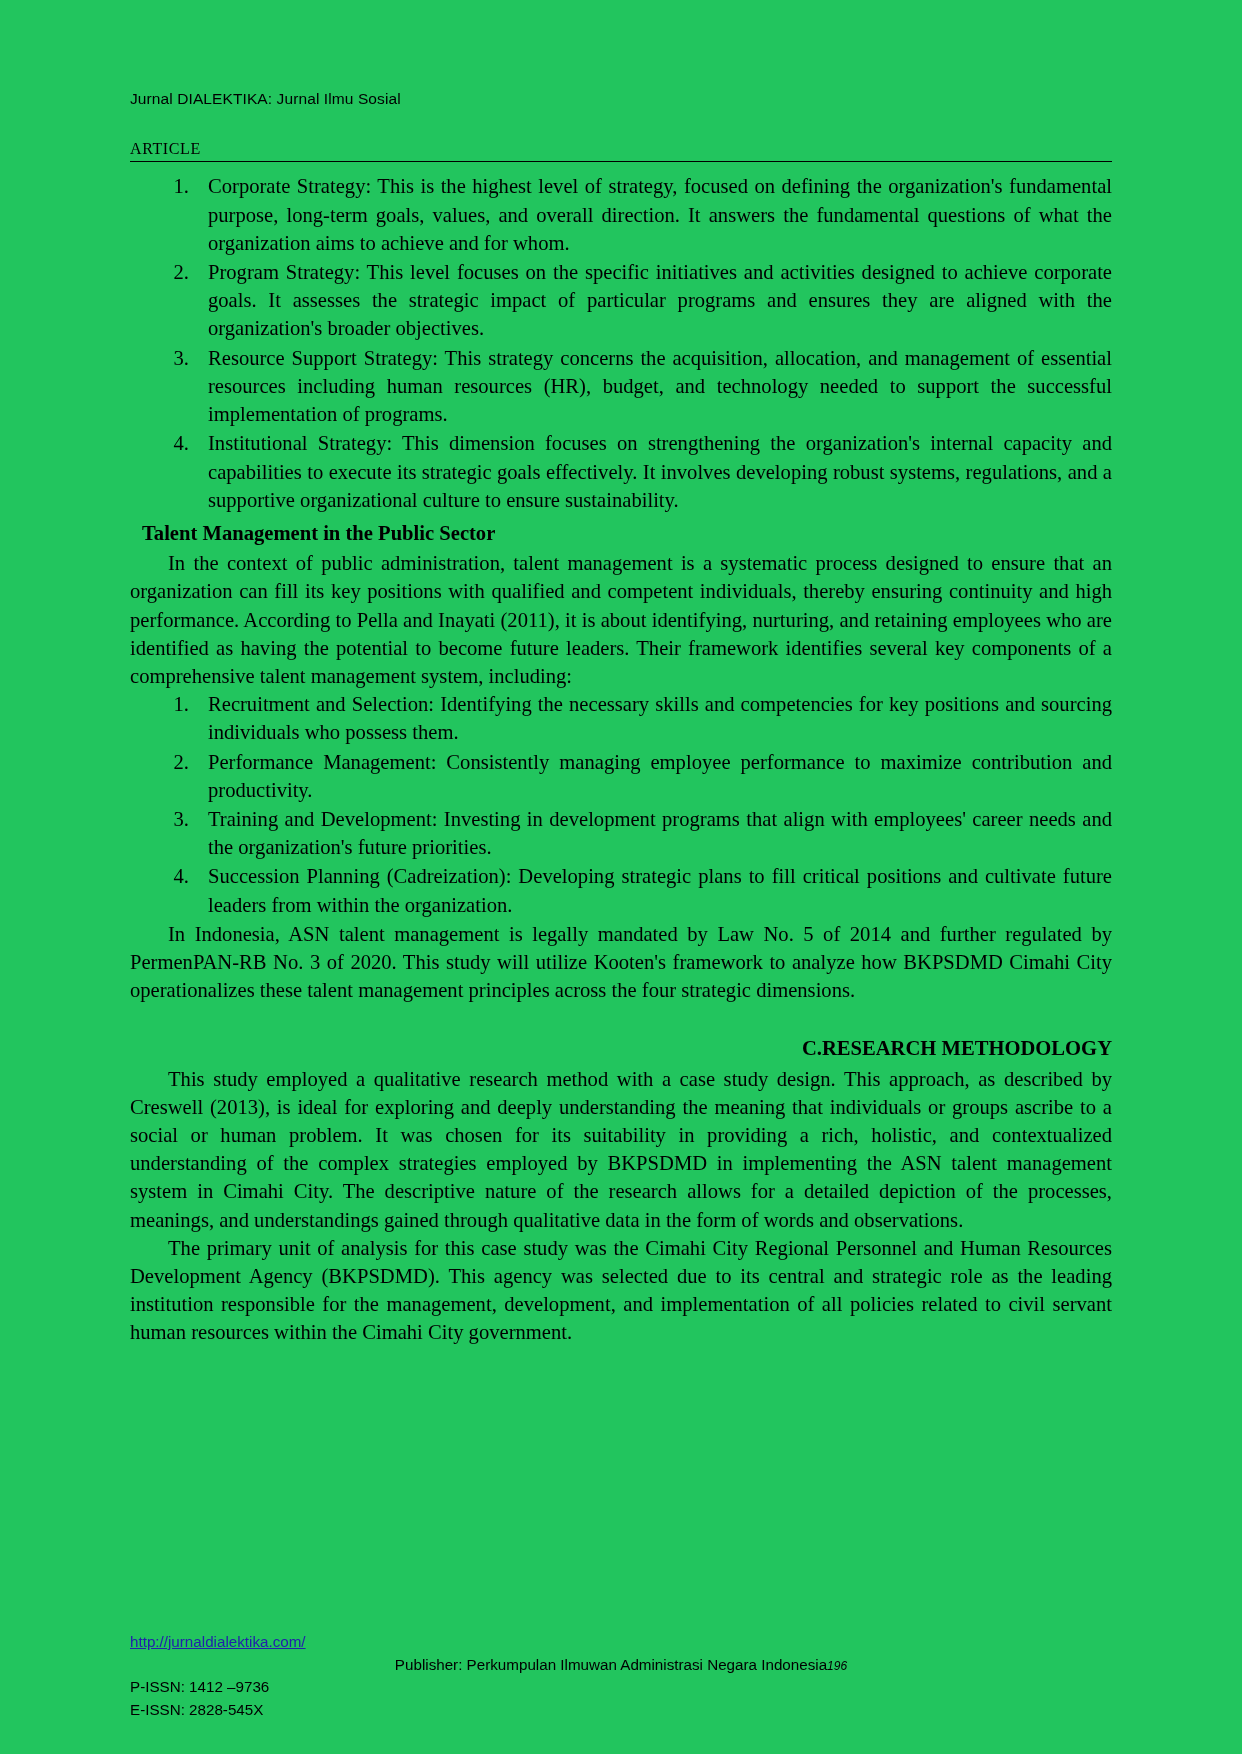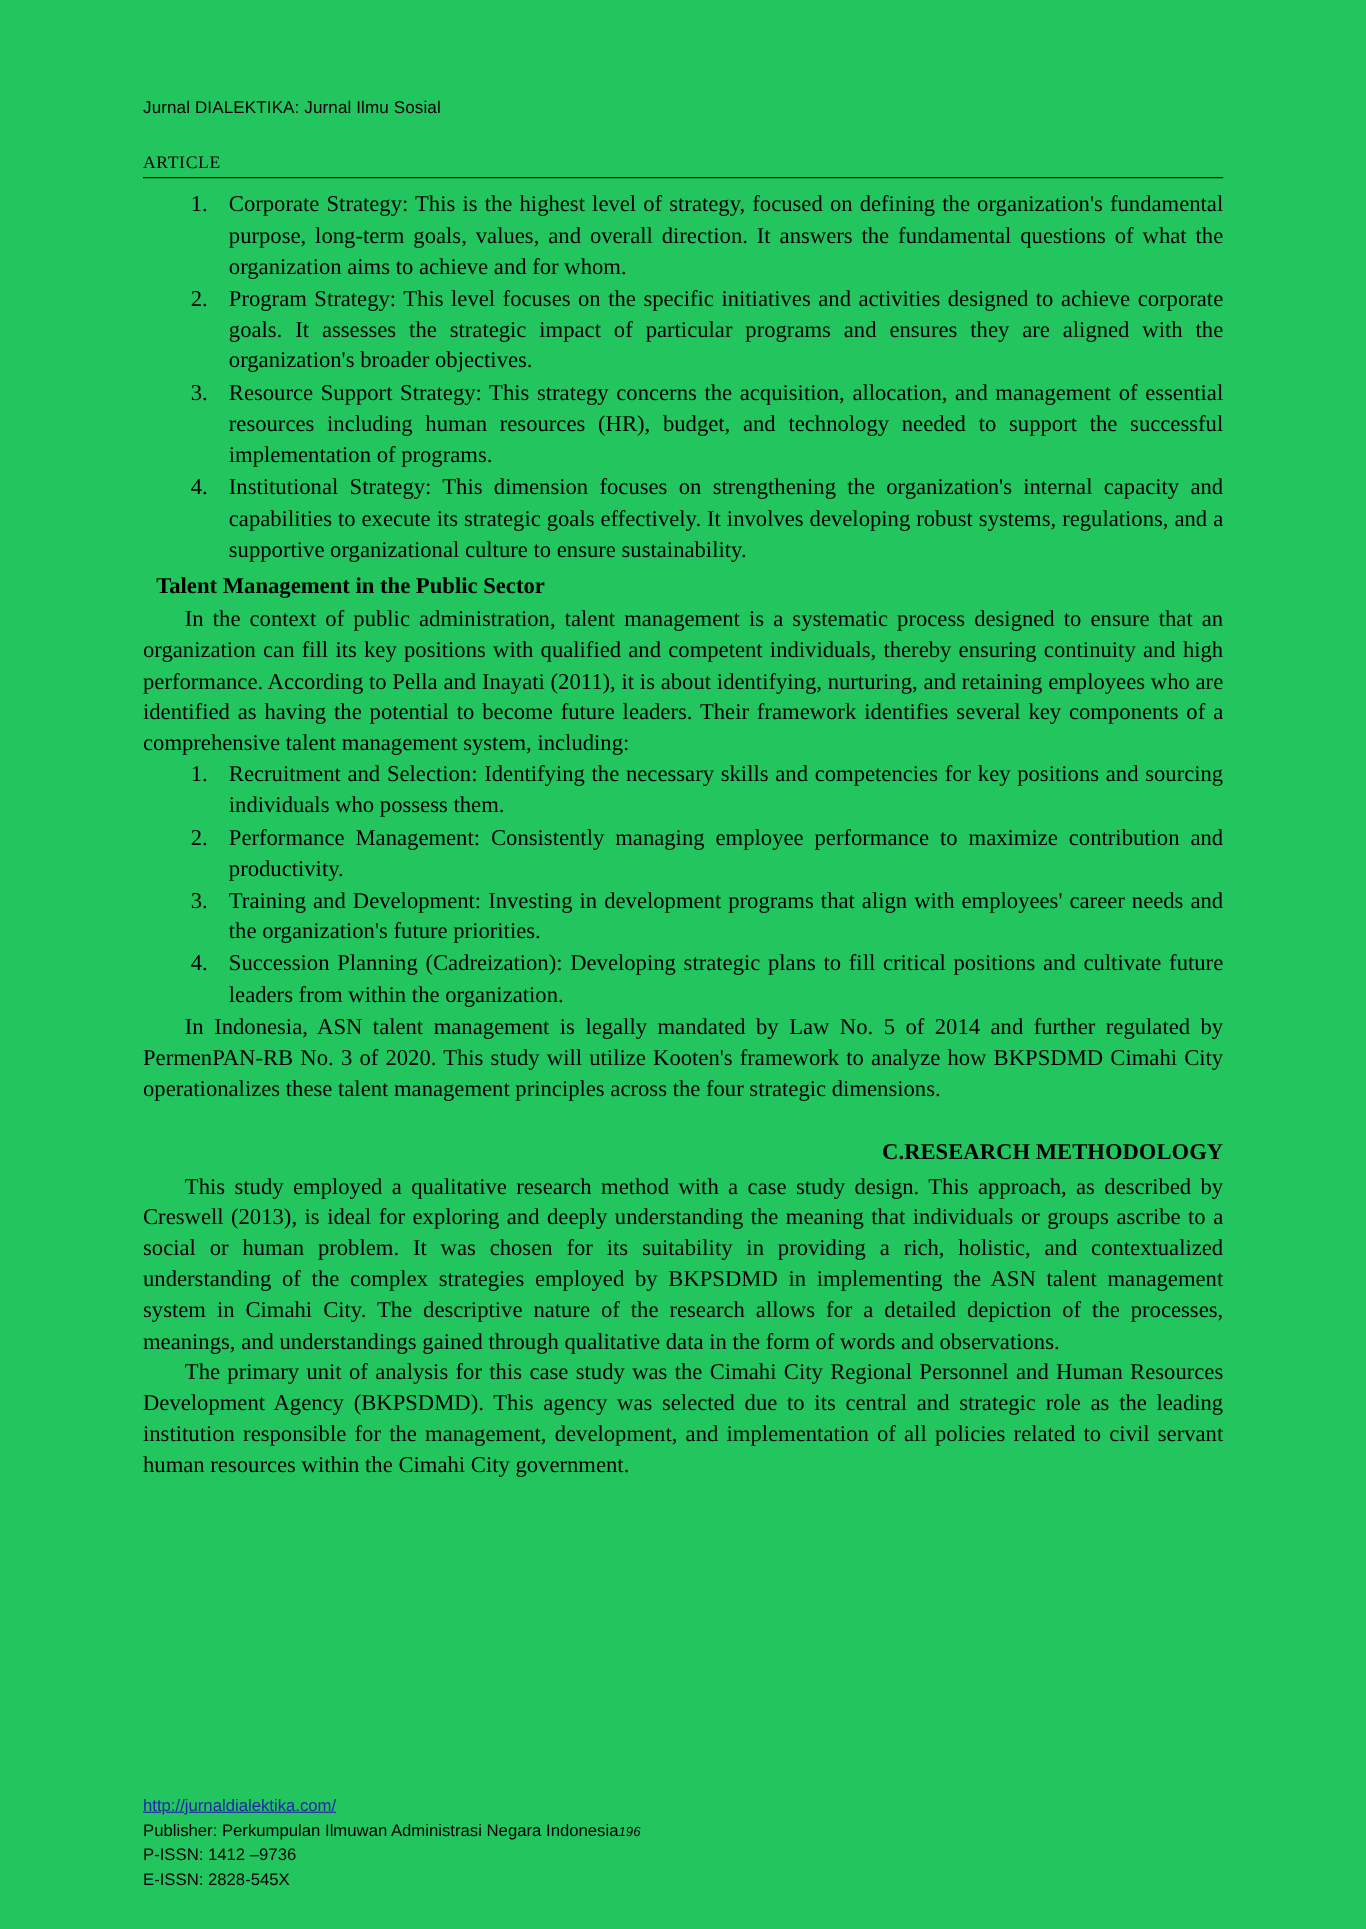--- a/index.html
+++ b/index.html
@@ -81,21 +81,21 @@
     font-size: 15.2px;
     line-height: 1.5;
   }
   .footer a.url {
     color: #2222aa;
     text-decoration: underline;
     margin-top: 24px;
   }
   .footer-row {
     display: flex;
-    justify-content: flex-start;
+    justify-content: center;
     align-items: baseline;
   }
   .page-number {
     font-family: "Liberation Sans", sans-serif;
     font-size: 12px;
     font-style: italic;
   }
 </style>
 </head>
 <body>

